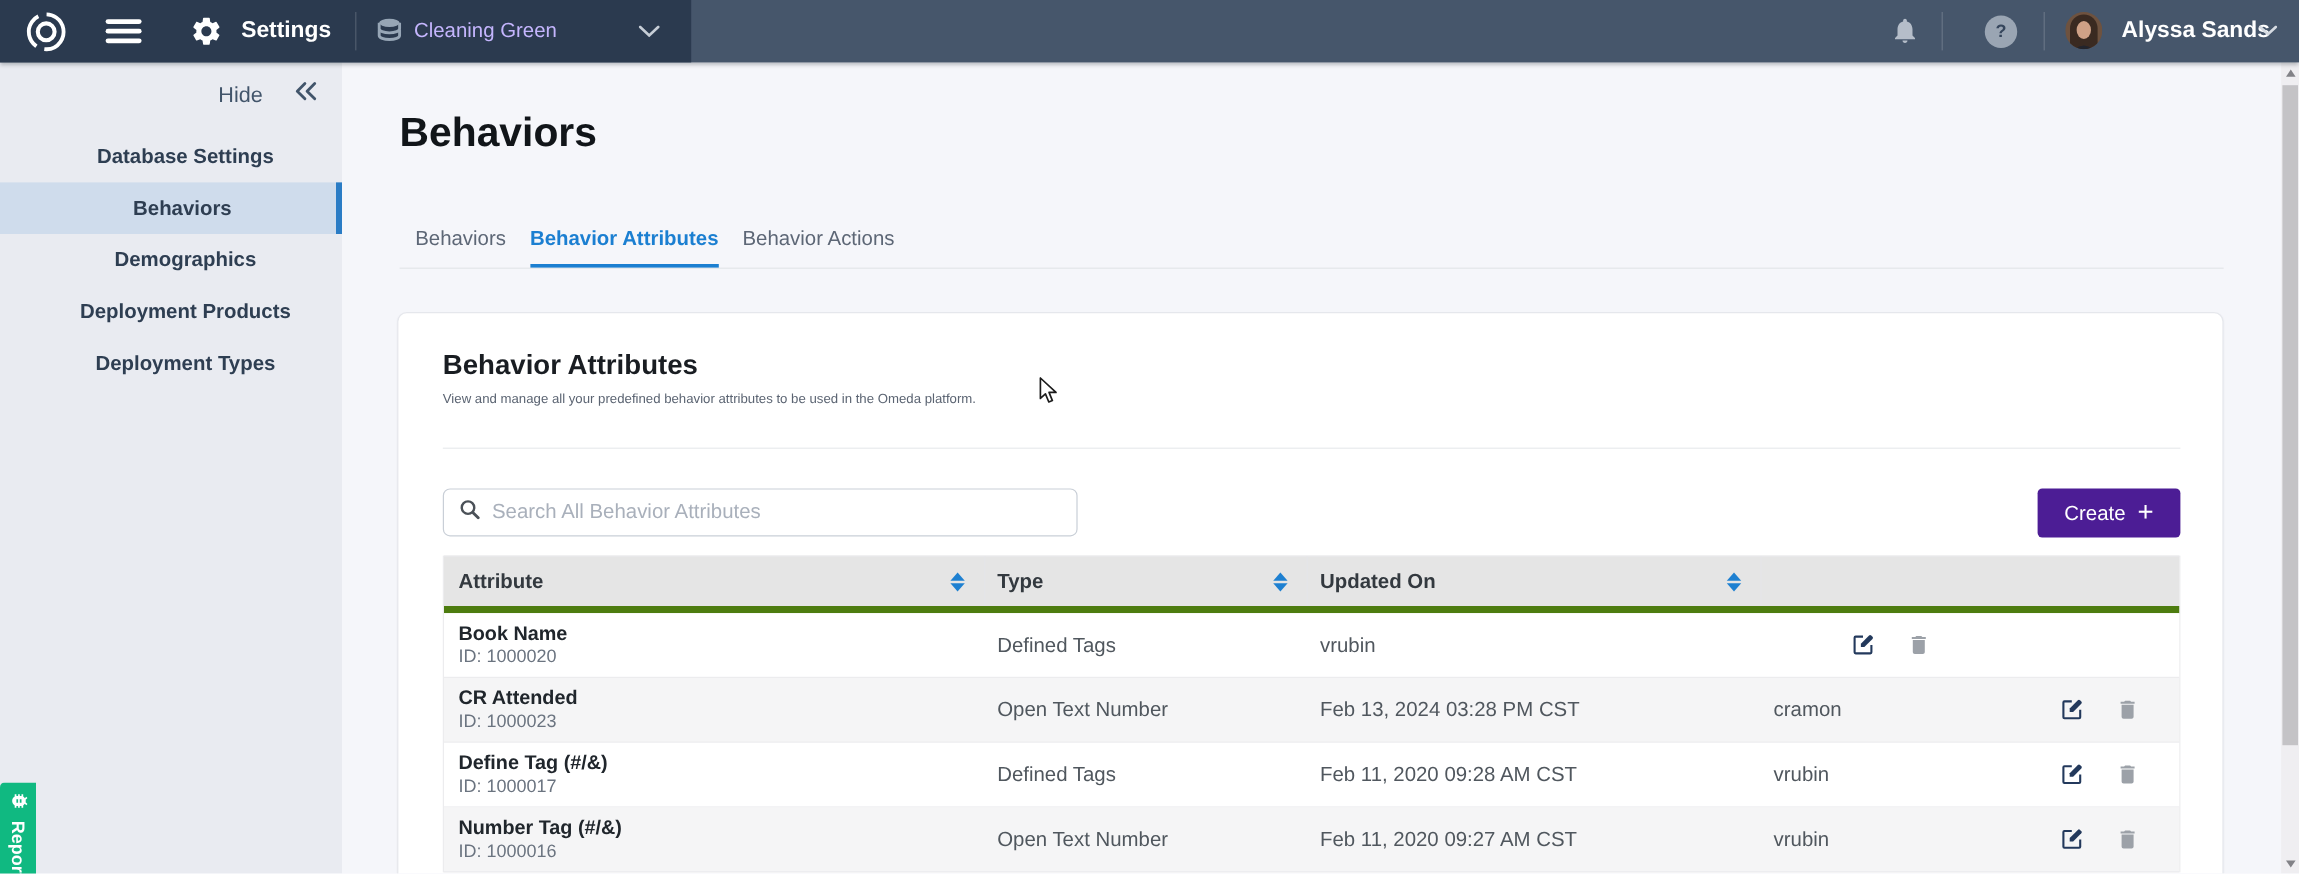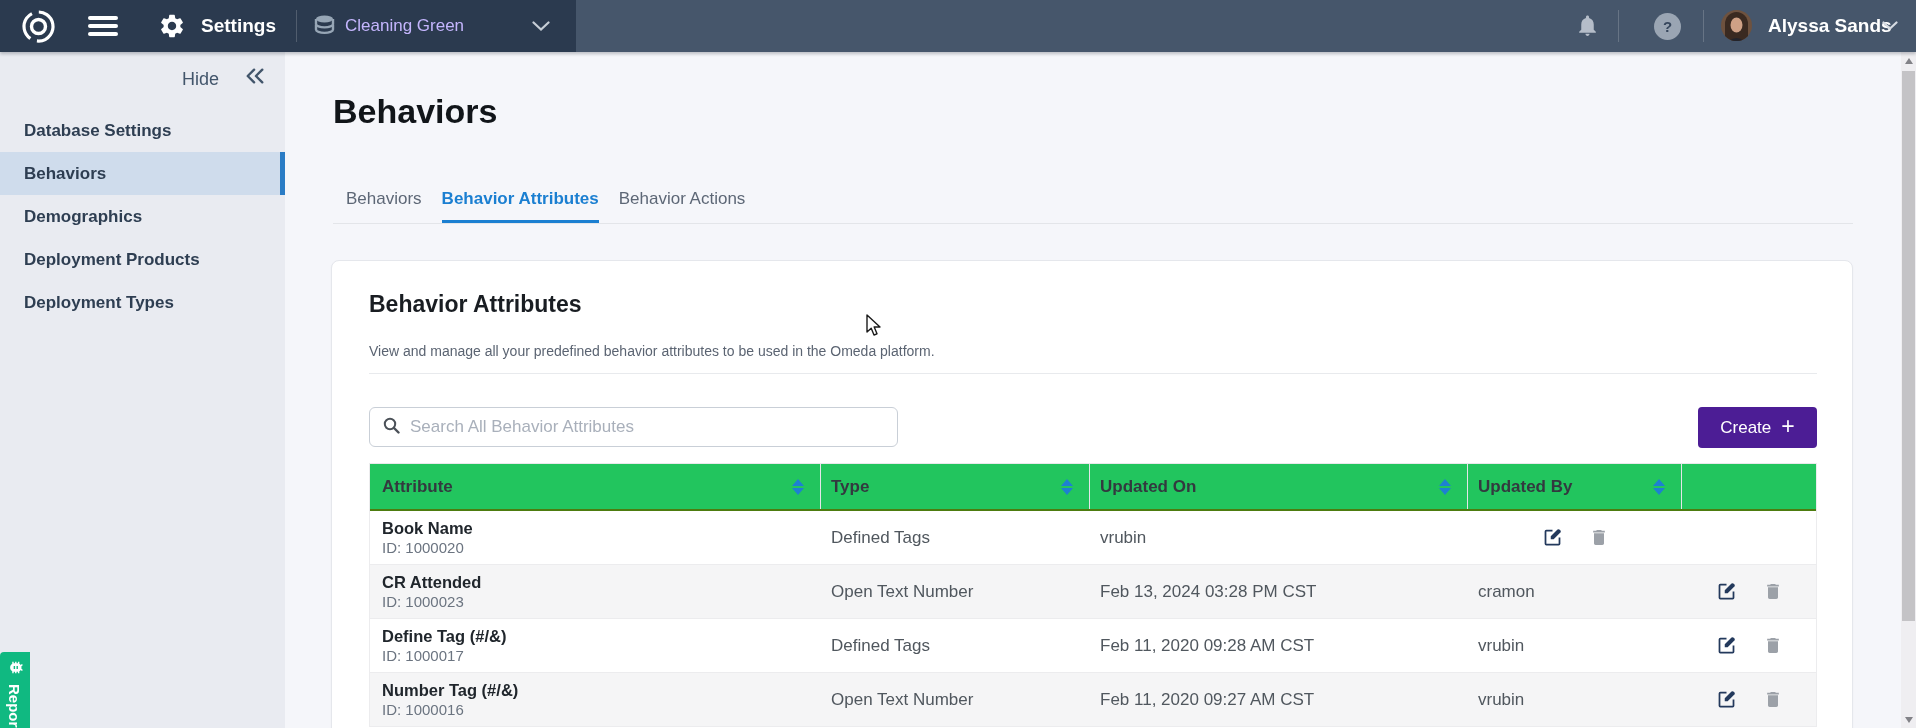--- a/index.html
+++ b/index.html
@@ -22,45 +22,45 @@
   .nav-bell { left:1575px; top:12px; cursor:pointer; }
   .nav-help { left:1654px; top:13px; width:27px; height:27px; border-radius:50%; background:#9aa5b3; color:#36465c; font-size:15px; font-weight:bold; justify-content:center; cursor:pointer; }
   .nav-avatar { left:1721px; top:10px; width:31px; height:31px; border-radius:50%; overflow:hidden; cursor:pointer; }
   .nav-user { left:1768px; top:0; height:52px; color:#fff; font-size:19px; font-weight:bold; cursor:pointer; }
   .nav-userchev { left:1882px; top:21px; cursor:pointer; }
 
   
   .sidebar { position:absolute; left:0; top:52px; width:285px; height:676px; background:#e9ebf1; }
   .hide-btn { position:absolute; right:20px; top:15px; display:flex; align-items:flex-end; gap:26px; color:#42556b; font-size:18px; cursor:pointer; }
   .side-list { position:absolute; left:0; top:57px; width:285px; }
-  .side-item { height:43px; line-height:43px; padding-left:24px; font-size:17px; font-weight:bold; color:#2e3e52; cursor:pointer; }
+  .side-item { height:43px; line-height:43px; padding-left:24px; font-size:17px; font-weight:bold; color:#2e3e52; cursor:pointer;text-align:center; }
   .side-item.active { background:#cfdcec; border-right:5px solid #2a7cc5; }
 
   
   .content { position:absolute; left:285px; top:52px; width:1616px; height:676px; background:#f5f6fa; overflow:hidden; }
   .page-title { position:absolute; left:48px; top:40px; font-size:34px; font-weight:bold; color:#111519; }
   .tabs { position:absolute; left:48px; top:131px; width:1520px; display:flex; gap:20px; padding-left:13px; border-bottom:1px solid #e3e5e9; }
   .tab { font-size:17px; color:#5d6776; font-weight:500; padding:6px 0 11px 0; cursor:pointer; border-bottom:3px solid transparent; }
   .tab.active { color:#1b7fd1; font-weight:bold; border-bottom-color:#1b7fd1; }
 
   
   .card { position:absolute; left:46px; top:208px; width:1522px; height:560px; background:#fff; border:1px solid #e5e7ec; border-radius:8px; box-shadow:0 1px 2px rgba(0,0,0,.04); }
   .card-title { position:absolute; left:37px; top:30px; font-size:23px; font-weight:600; color:#191d22; }
-  .card-desc { position:absolute; left:37px; top:82px; font-size:14px; color:#5b6472; }
+  .card-desc { position:absolute; left:37px; top:66px; font-size:11px; color:#5b6472; }
   .card-hr { position:absolute; left:37px; top:112px; width:1448px; height:1px; background:#e8eaed; }
   .search-wrap { position:absolute; left:37px; top:146px; width:529px; height:40px; border:1px solid #c9cfd7; border-radius:6px; background:#fff; display:flex; align-items:center; padding-left:13px; gap:10px; }
   .search-wrap input { border:none; outline:none; flex:1; font-size:17px; color:#333; font-family:"Liberation Sans",sans-serif; background:transparent; }
   .search-wrap input::placeholder { color:#a9b0bb; }
   .create-btn { position:absolute; left:1366px; top:146px; width:119px; height:41px; background:#4c1d95; border:none; border-radius:4px; color:#fff; font-size:17px; font-family:"Liberation Sans",sans-serif; display:flex; align-items:center; justify-content:center; gap:10px; cursor:pointer; }
   .create-btn .plus { font-size:23px; font-weight:400; line-height:1; margin-top:-2px; }
 
   
   .table { position:absolute; left:37px; top:202px; width:1448px; border-left:1px solid #ececee; border-right:1px solid #ececee; }
   .thead, .trow { display:grid; grid-template-columns:451px 269px 378px 214px 134px; }
-  .thead { height:48px; background:#22c55e; border-top:1px solid #e9e9eb; border-bottom:2px solid #4d7c0f; }
+  .thead { height:48px; background:#e5e5e5; border-top:1px solid #e9e9eb; border-bottom:6px solid #4d7c0f; }
   .th { display:flex; align-items:center; justify-content:space-between; padding:0 16px 0 10px; border-right:1px solid #e4e5e8; font-size:17px; font-weight:bold; color:#33393f; cursor:pointer; }
   .th:first-child { padding-left:12px; }
   .th:last-child, .td:last-child { border-right:none; }
   .sort { display:flex; flex-direction:column; gap:2px; }
   .sort i { display:block; width:0; height:0; border-left:6px solid transparent; border-right:6px solid transparent; }
   .sort .up { border-bottom:7px solid #1e80d1; }
   .sort .dn { border-top:7px solid #1e80d1; }
   .trow { height:54px; border-bottom:1px solid #ececee; background:#fff; }
   .trow.alt { background:#f5f5f6; }
   .td { display:flex; align-items:center; padding-left:10px; font-size:17px; color:#50575e; overflow:hidden; }
@@ -226,27 +226,20 @@
             </span>
           </div>
           <div class="th">
             <span>Updated On</span>
             <span class="sort">
               <i class="up"></i>
               <i class="dn"></i>
             </span>
           </div>
           <div class="th">
-            <span>Updated By</span>
-            <span class="sort">
-              <i class="up"></i>
-              <i class="dn"></i>
-            </span>
-          </div>
-          <div class="th">
             <span></span>
           </div>
         </div>
       <div id="tbody">
           <div class="trow">
             <div class="td namecell">
               <span class="attr-name">Book Name</span>
               <span class="attr-id">ID: 1000020</span>
             </div>
             <div class="td">Defined Tags</div>

